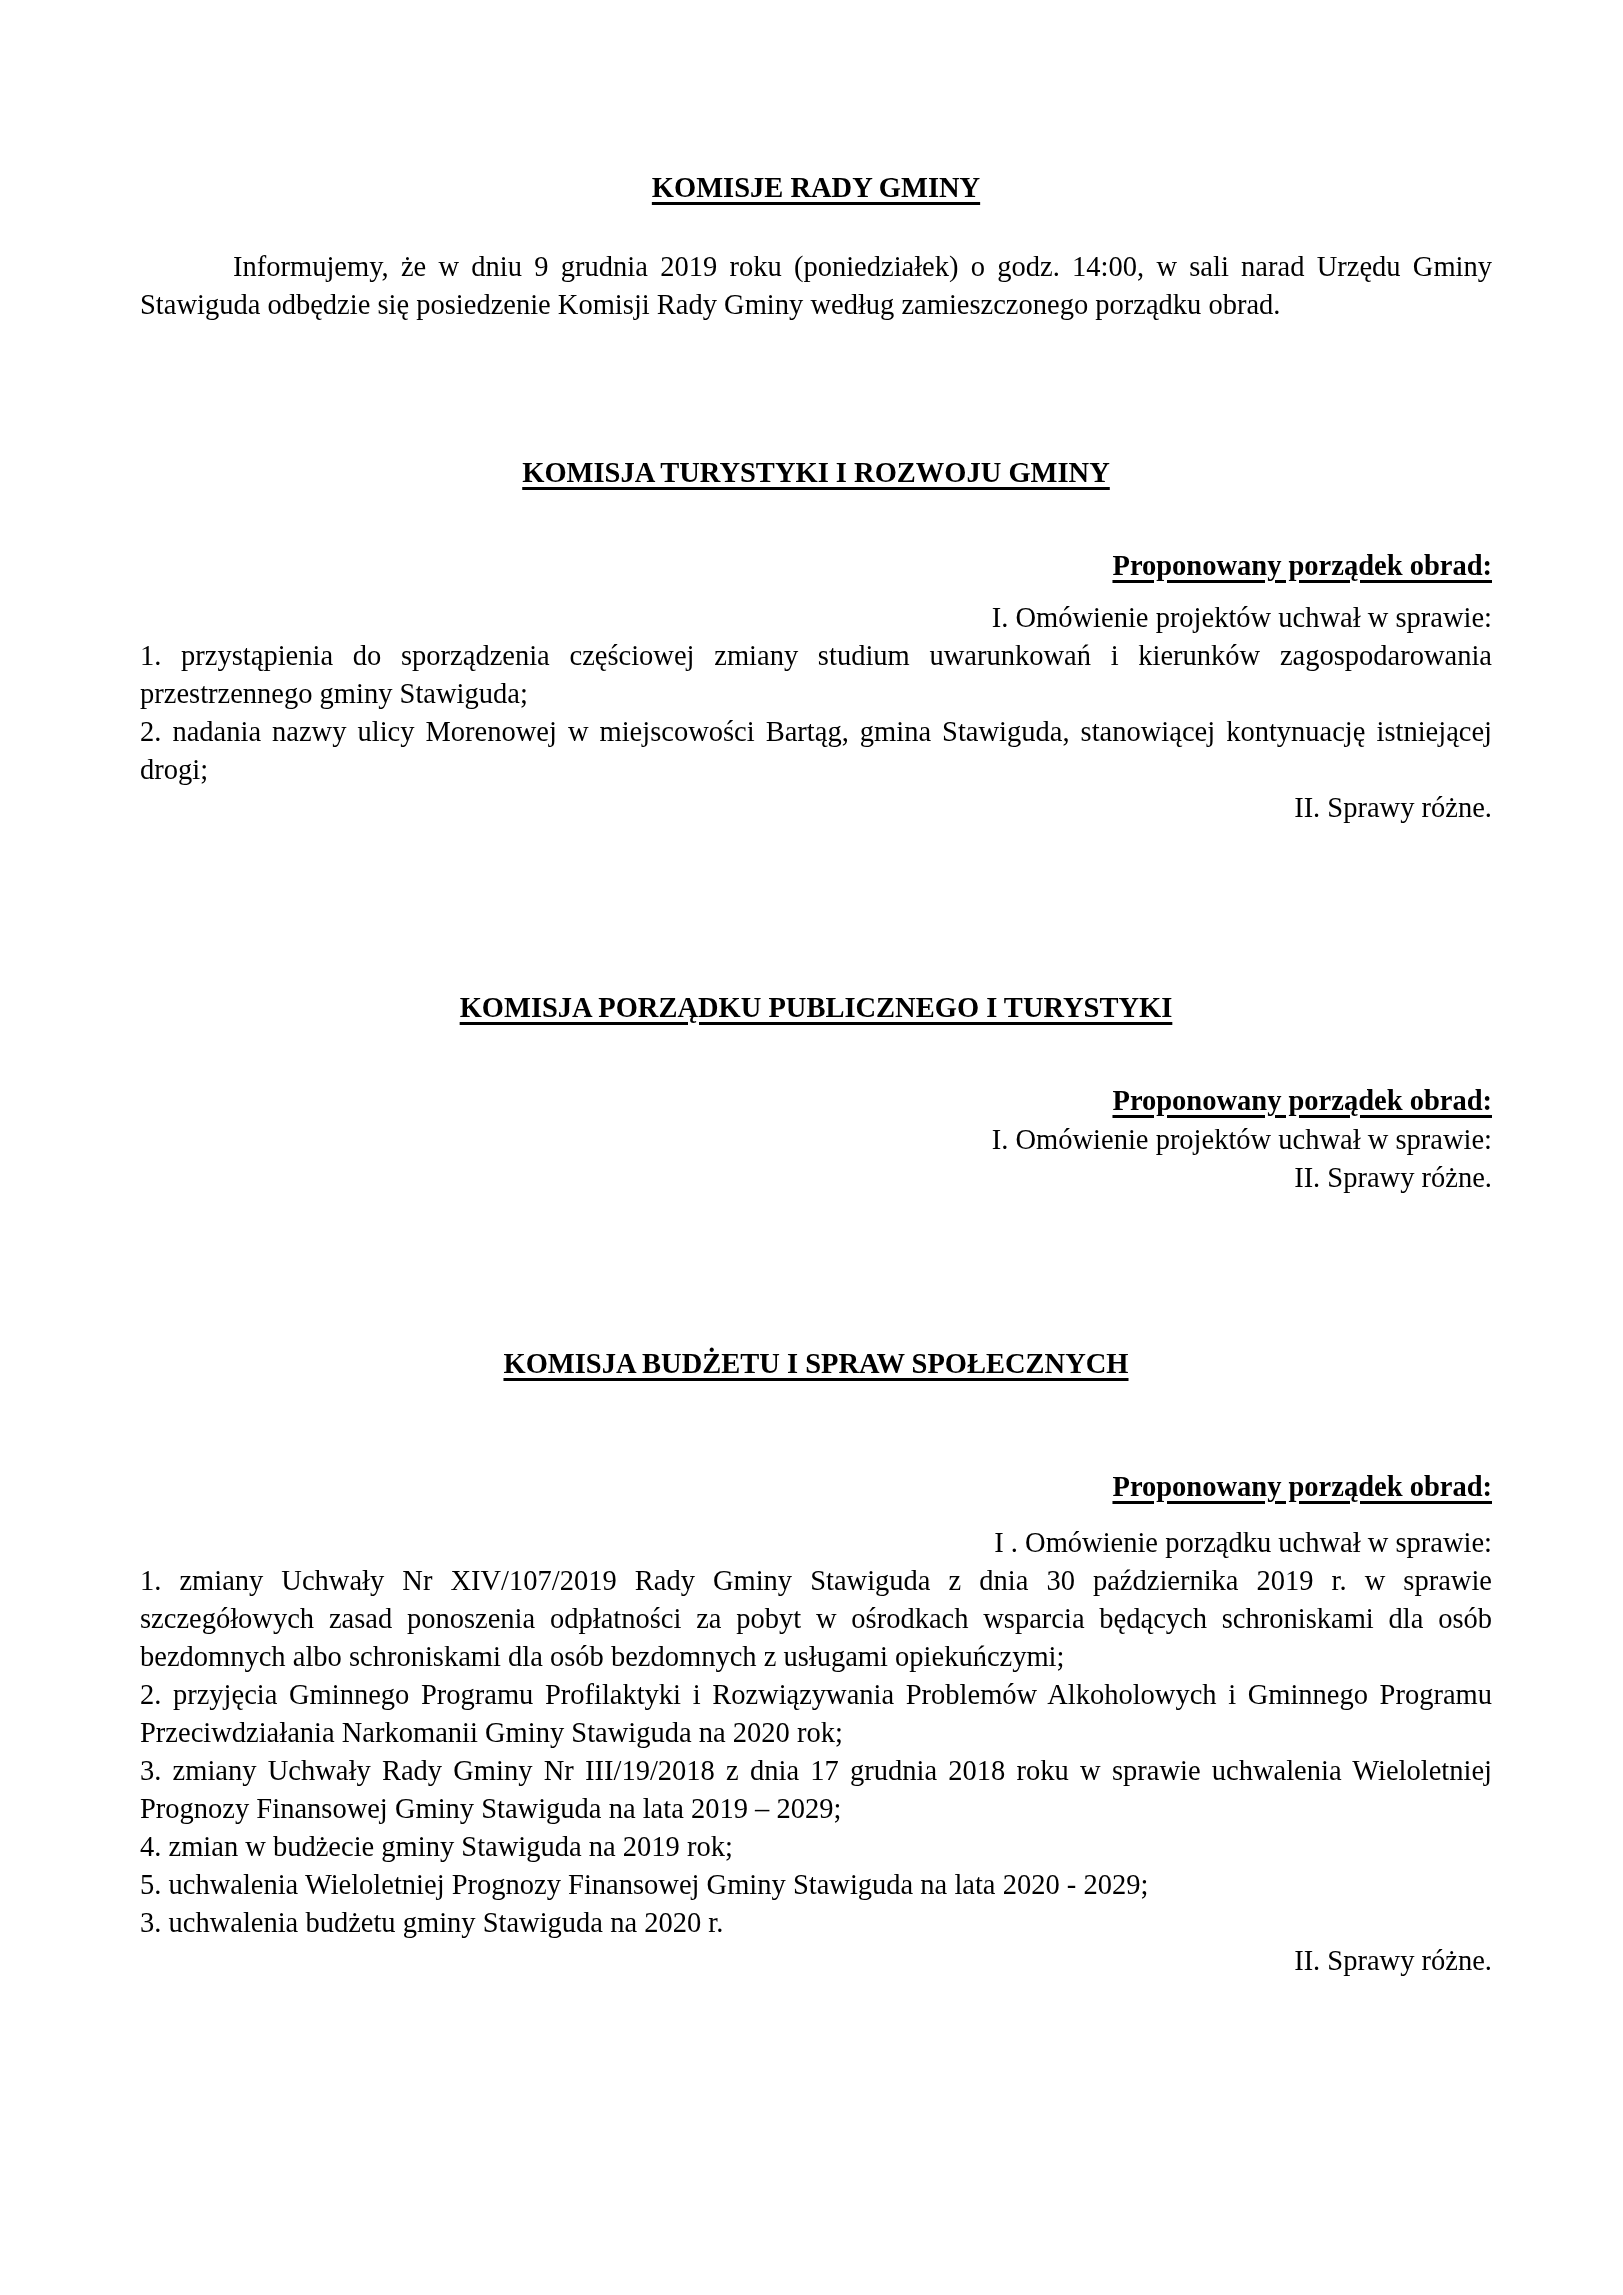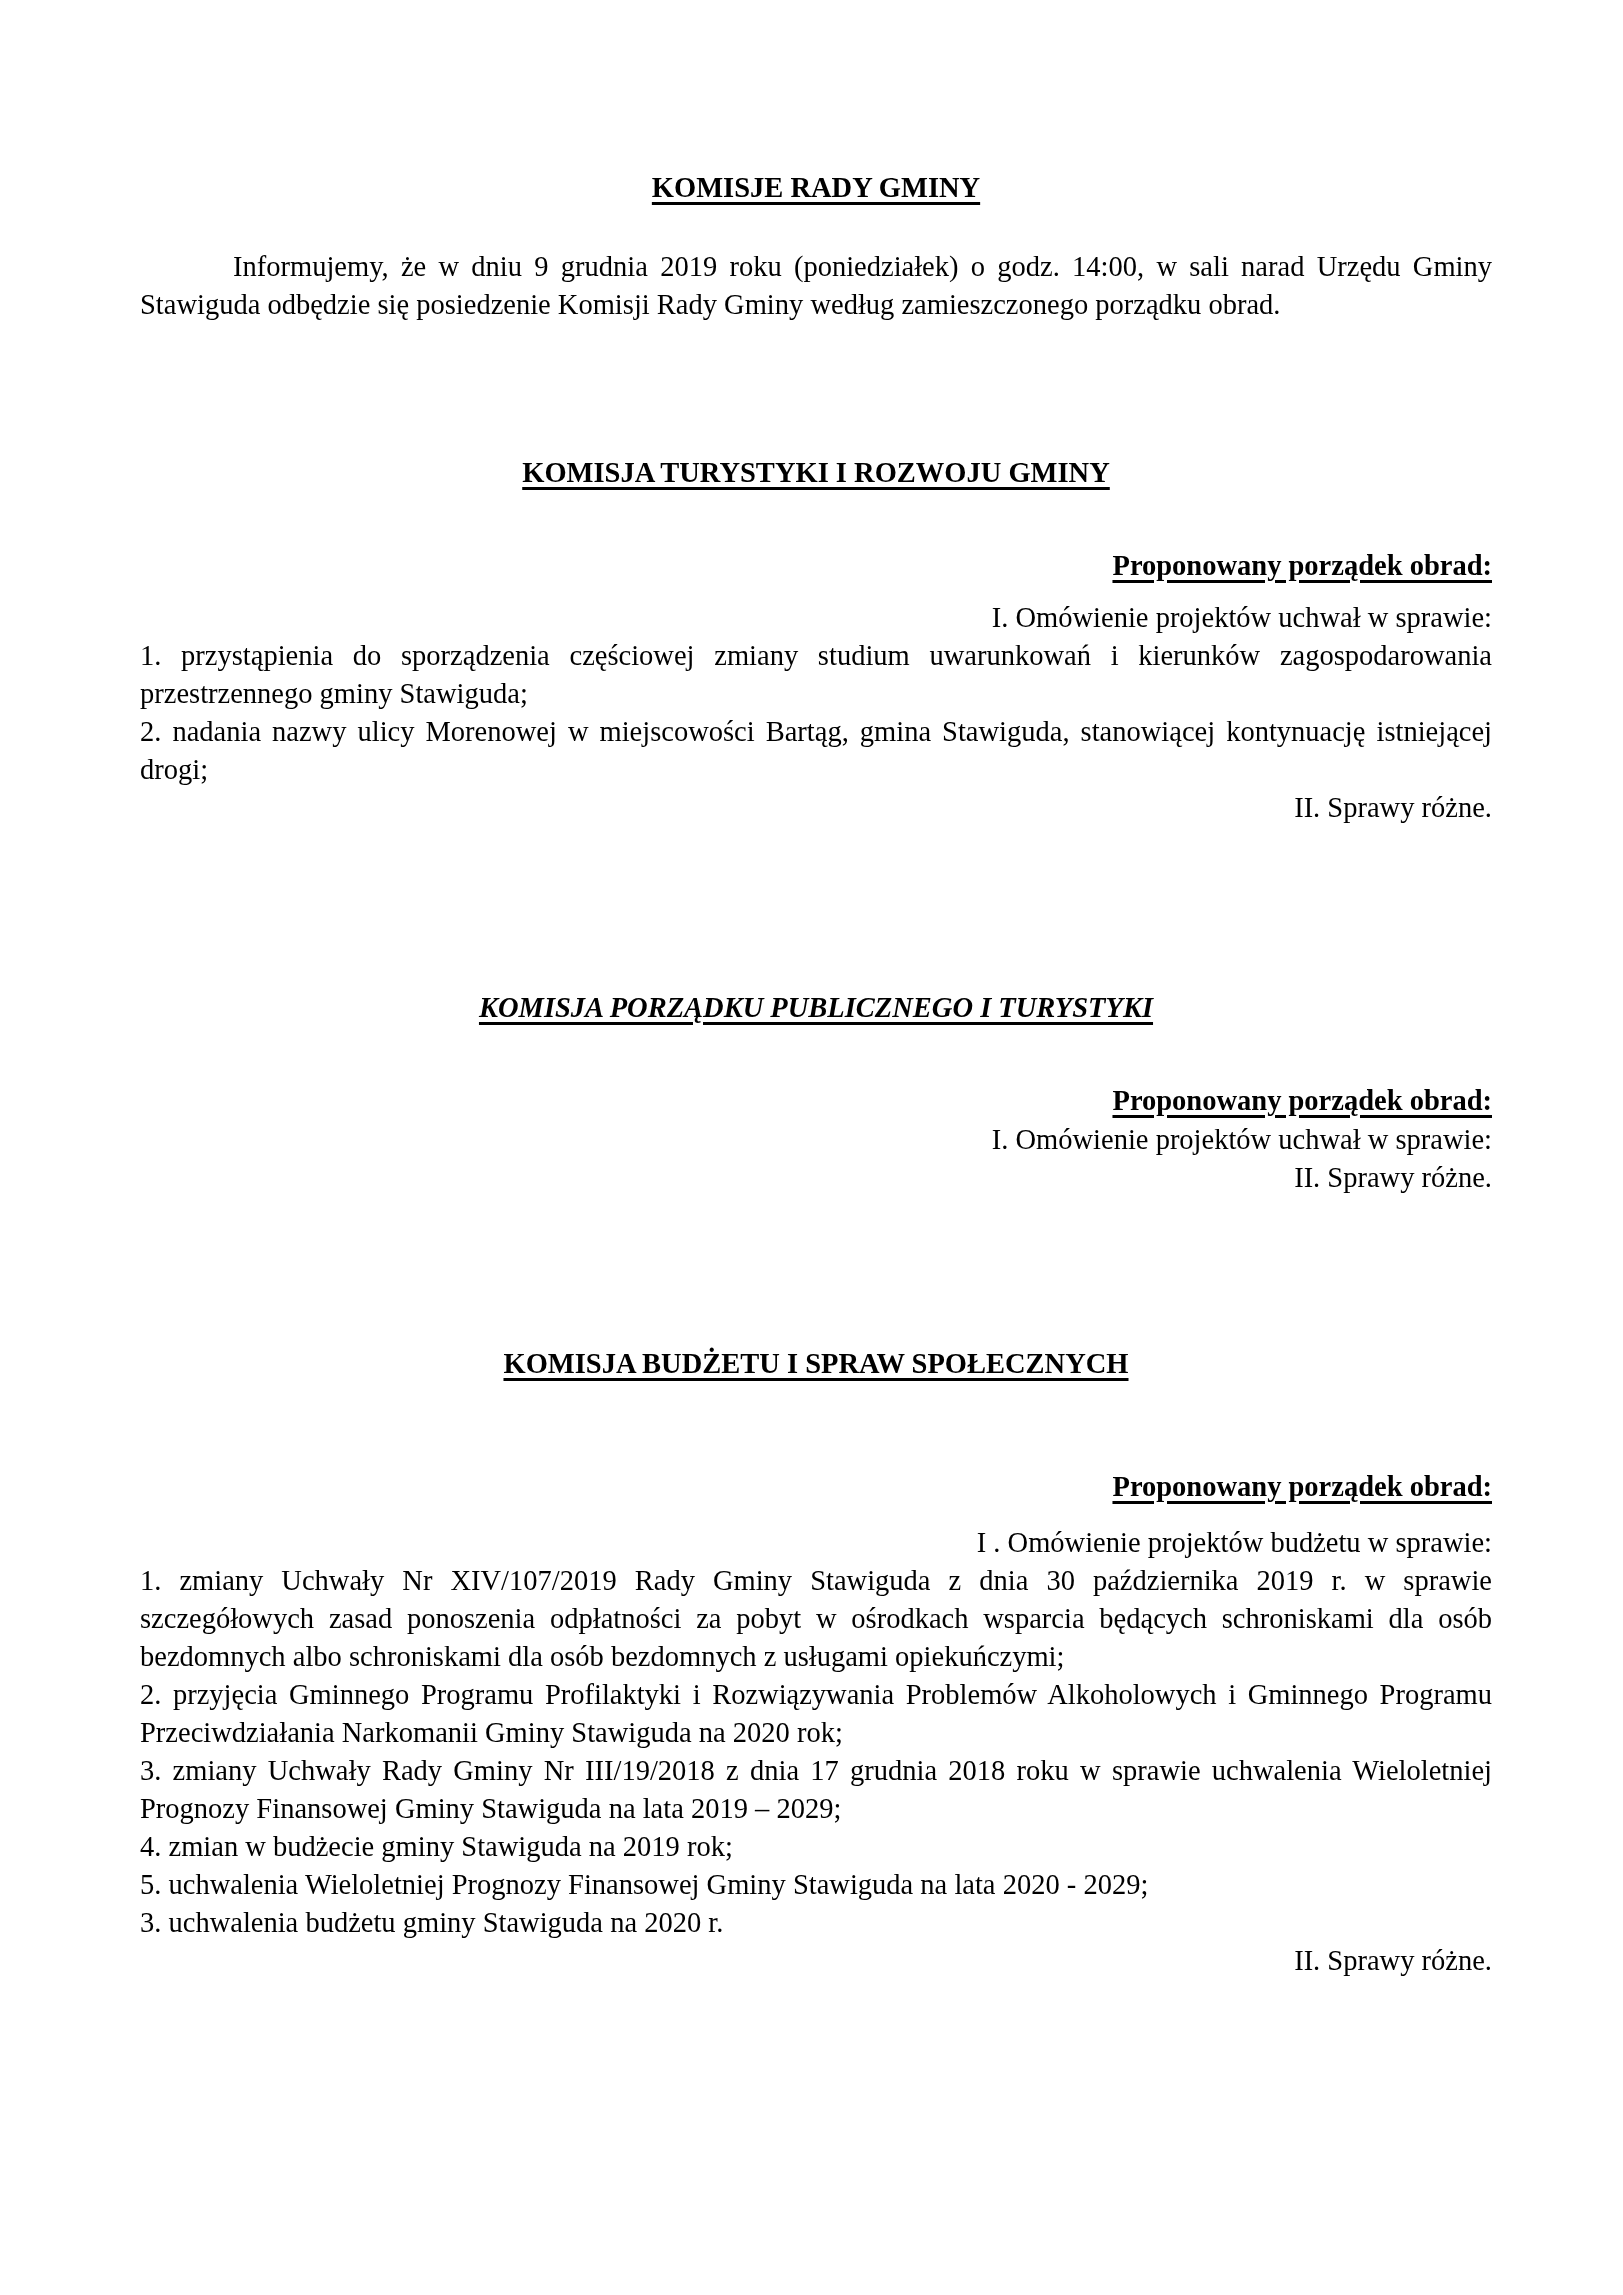--- a/index.html
+++ b/index.html
@@ -45,39 +45,39 @@
   <div class="block" style="top:547px;">
     <p class="label-underlined">Proponowany porządek obrad:</p>
   </div>
   <div class="block" style="top:599px;">
     <p class="bold">I. Omówienie projektów uchwał w sprawie:</p>
     <p class="justify">1. przystąpienia do sporządzenia częściowej zmiany studium uwarunkowań i kierunków zagospodarowania przestrzennego gminy Stawiguda;</p>
     <p class="justify">2. nadania nazwy ulicy Morenowej w miejscowości Bartąg, gmina Stawiguda, stanowiącej kontynuację istniejącej drogi;</p>
     <p class="bold">II. Sprawy różne.</p>
   </div>
 
-  <div class="block" style="top:989px;font-style:italic;">
+  <div class="block" style="top:989px;">
     <p class="heading">KOMISJA PORZĄDKU PUBLICZNEGO I TURYSTYKI</p>
   </div>
   <div class="block" style="top:1082px;">
     <p class="label-underlined">Proponowany porządek obrad:</p>
   </div>
   <div class="block" style="top:1121px;">
     <p class="bold">I. Omówienie projektów uchwał w sprawie:</p>
     <p class="bold">II. Sprawy różne.</p>
   </div>
 
   <div class="block" style="top:1345px;">
     <p class="heading">KOMISJA BUDŻETU I SPRAW SPOŁECZNYCH</p>
   </div>
   <div class="block" style="top:1468px;">
     <p class="label-underlined">Proponowany porządek obrad:</p>
   </div>
   <div class="block" style="top:1524px;">
-    <p class="bold">I . Omówienie projektów budżetu w sprawie:</p>
+    <p class="bold">I . Omówienie porządku uchwał w sprawie:</p>
     <p class="justify">1. zmiany  Uchwały Nr XIV/107/2019 Rady Gminy Stawiguda z dnia 30 października 2019 r. w sprawie szczegółowych zasad ponoszenia odpłatności za pobyt w ośrodkach wsparcia będących schroniskami dla osób bezdomnych albo schroniskami dla osób bezdomnych z usługami opiekuńczymi;</p>
     <p class="justify">2. przyjęcia Gminnego Programu Profilaktyki i Rozwiązywania Problemów Alkoholowych i Gminnego Programu Przeciwdziałania Narkomanii Gminy Stawiguda na 2020 rok;</p>
     <p class="justify">3. zmiany Uchwały Rady Gminy Nr III/19/2018 z dnia 17 grudnia 2018 roku w sprawie uchwalenia Wieloletniej Prognozy Finansowej Gminy Stawiguda na lata 2019 – 2029;</p>
     <p class="justify">4. zmian w budżecie gminy Stawiguda na 2019 rok;</p>
     <p class="justify">5. uchwalenia Wieloletniej Prognozy Finansowej Gminy Stawiguda na lata 2020 - 2029;</p>
     <p class="justify">3. uchwalenia budżetu gminy Stawiguda na 2020 r.</p>
     <p class="bold">II. Sprawy różne.</p>
   </div>
 
 </div>

